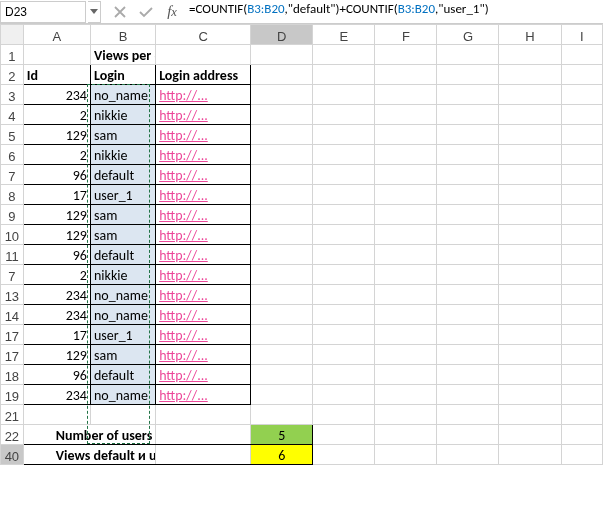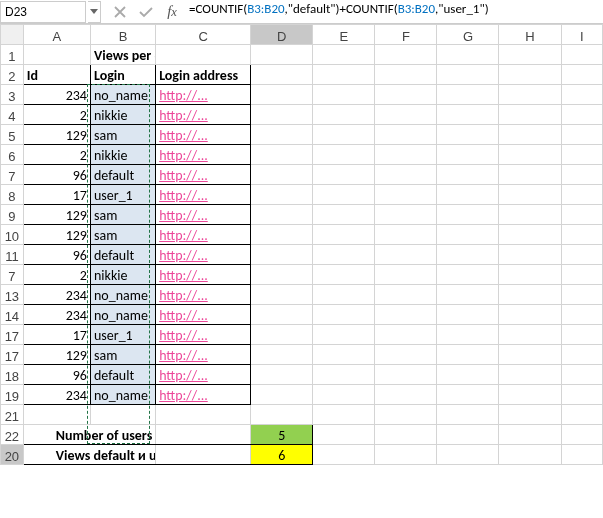--- a/index.html
+++ b/index.html
@@ -443,21 +443,21 @@
     <td class="summary-mid"></td>
     <td class="green"><span>5</span></td>
     <td></td>
           <td></td>
           <td></td>
           <td></td>
           <td></td>
   </tr>
 
   <tr>
-    <th class="rowhdr active-hdr-row">20</th>
+    <th class="rowhdr active-hdr-row">40</th>
     <td class="summary-label" colspan="2"><span>Views default и user_1</span></td>
     <td class="summary-mid"></td>
     <td class="yellow"><span>6</span></td>
     <td></td>
           <td></td>
           <td></td>
           <td></td>
           <td></td>
   </tr>
 </tbody>

